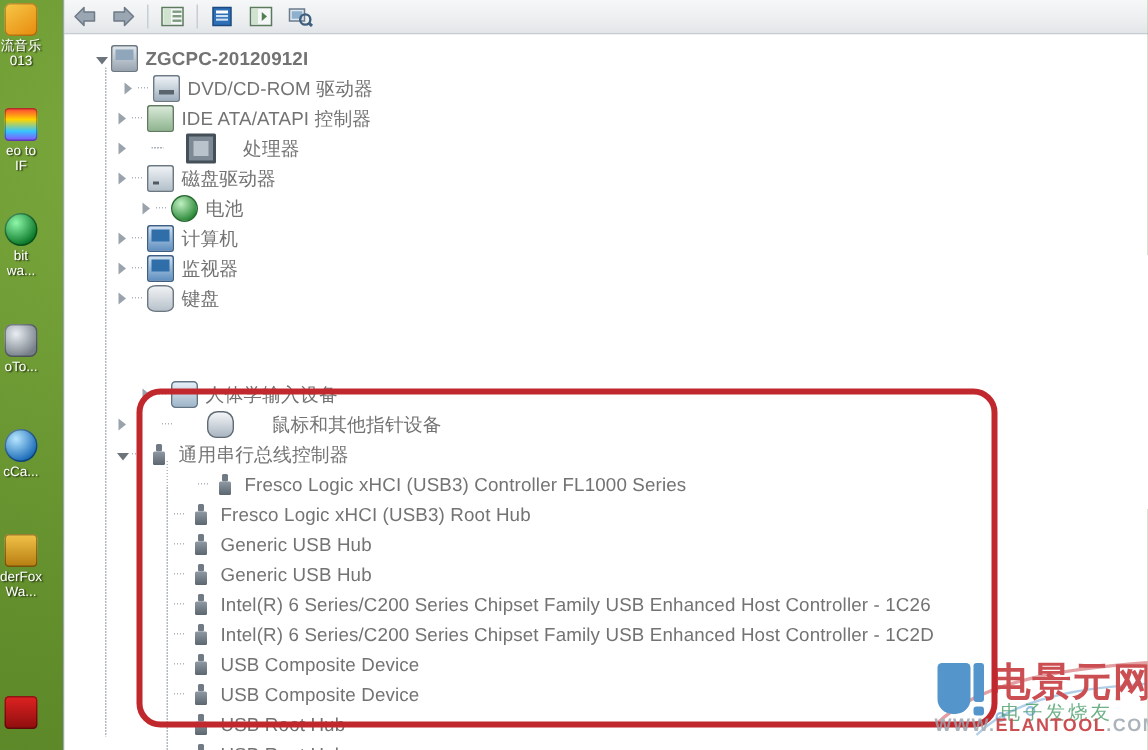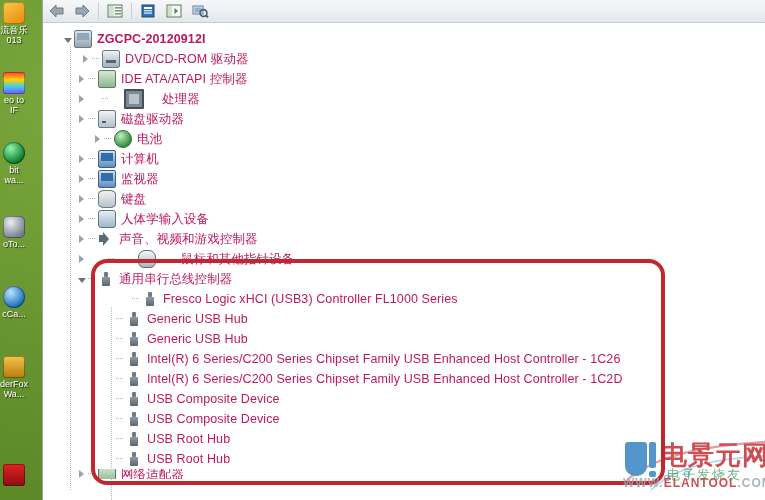--- a/index.html
+++ b/index.html
@@ -90,21 +90,21 @@
     background:repeating-linear-gradient(90deg,#aab2ba 0 1px,transparent 1px 2px);
   }
   .vline{
     position:absolute;top:0;bottom:0;width:1px;
     background:repeating-linear-gradient(180deg,#b3bac1 0 1px,transparent 1px 2px);
   }
   .ico{
     width:16px;height:16px;flex:0 0 16px;margin-right:5px;position:relative;
   }
   .lbl{
-    font-size:12.5px;color:#be185d;letter-spacing:.1px;
+    font-size:12.5px;color:#737373;letter-spacing:.1px;
     font-family:"Liberation Sans","DejaVu Sans",sans-serif;
   }
   .lbl.root{font-weight:bold;font-size:12.5px;}
 
   
   .ic-pc{background:linear-gradient(180deg,#dfe6ec,#97a4b0);border:1px solid #6b7781;border-radius:2px;}
   .ic-pc:after{content:"";position:absolute;left:2px;top:2px;right:2px;height:7px;background:#8fa6bb;}
   .ic-dvd{background:linear-gradient(180deg,#eef2f6,#9fb0bf);border:1px solid #6d7a85;border-radius:2px;}
   .ic-dvd:after{content:"";position:absolute;left:3px;top:9px;right:3px;height:3px;background:#59646d;}
   .ic-ide{background:linear-gradient(180deg,#d8e8d8,#8fb58f);border:1px solid #5f7a5f;border-radius:2px;}
@@ -340,37 +340,29 @@
 
       <div class="row" style="padding-left:32px;">
         <span class="tw">
             <span class="tri-closed"></span>
           </span>
         <span class="dots"></span>
         <span class="ico ic-kb"></span>
         <span class="lbl">键盘</span>
       </div>
 
-      <div class="row" style="padding-left:32px;">
+      <div class="row" style="padding-left:48px;margin-top:44px;">
         <span class="tw">
             <span class="tri-closed"></span>
           </span>
         <span class="dots"></span>
         <span class="ico ic-hid"></span>
         <span class="lbl">人体学输入设备</span>
       </div>
 
-      <div class="row" style="padding-left:32px;">
-        <span class="tw">
-            <span class="tri-closed"></span>
-          </span>
-        <span class="dots"></span>
-        <span class="ico ic-snd"></span>
-        <span class="lbl">声音、视频和游戏控制器</span>
-      </div>
 
       <div class="row" style="padding-left:32px;gap:20px;">
         <span class="tw">
             <span class="tri-closed"></span>
           </span>
         <span class="dots"></span>
         <span class="ico ic-mouse"></span>
         <span class="lbl">鼠标和其他指针设备</span>
       </div>
 
@@ -380,20 +372,25 @@
           </span>
         <span class="dots"></span>
         <span class="ico ic-usb"></span>
         <span class="lbl">通用串行总线控制器</span>
       </div>
 
       <div class="row" style="padding-left:73px;margin-left:16px;">
         <span class="dots"></span>
         <span class="ico ic-usb"></span>
         <span class="lbl">Fresco Logic xHCI (USB3) Controller FL1000 Series</span>
+      </div>
+      <div class="row" style="padding-left:73px;">
+        <span class="dots"></span>
+        <span class="ico ic-usb"></span>
+        <span class="lbl">Fresco Logic xHCI (USB3) Root Hub</span>
       </div>
       <div class="row" style="padding-left:73px;">
         <span class="dots"></span>
         <span class="ico ic-usb"></span>
         <span class="lbl">Generic USB Hub</span>
       </div>
       <div class="row" style="padding-left:73px;">
         <span class="dots"></span>
         <span class="ico ic-usb"></span>
         <span class="lbl">Generic USB Hub</span>

